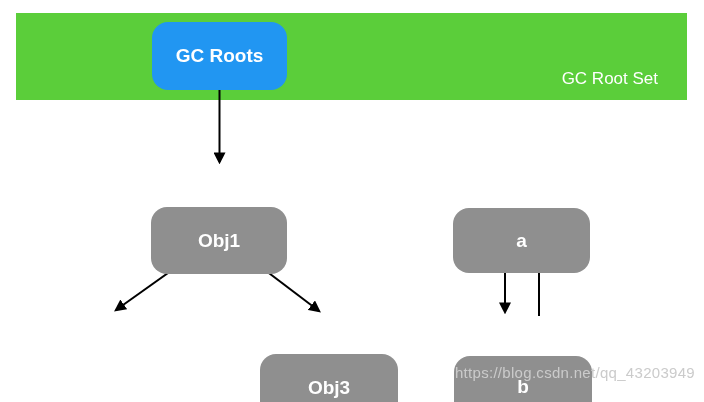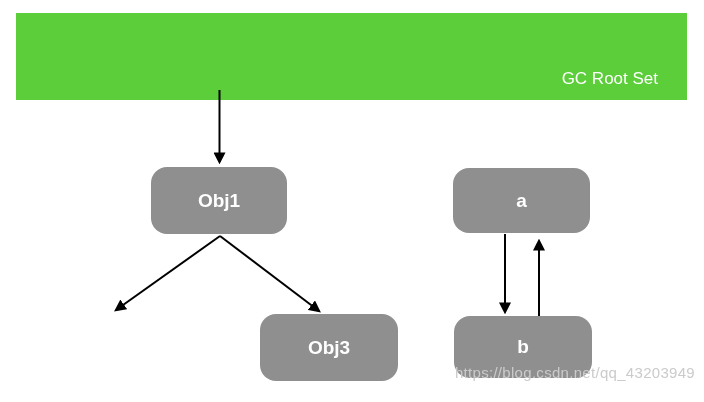--- a/index.html
+++ b/index.html
@@ -47,21 +47,21 @@
     border-radius: 16px;
     display: flex;
     align-items: center;
     justify-content: center;
     color: #ffffff;
     font-size: 19px;
     font-weight: 600;
     box-sizing: border-box;
   }
   .node.blue { background: var(--blue, #2196f2); }
-  .node.gray { background: var(--gray, #8f8f8f); }
+  .node.gray { background: var(--gray, #8f8f8f); margin-top: 40px; }
 
   .node-gc-roots { left: 152px; top: 22px;  width: 135px; height: 68px; }
   .node-obj1     { left: 151px; top: 167px; width: 136px; height: 67px; }
   .node-obj2     { left: 33px;  top: 314px; width: 139px; height: 67px; }
   .node-obj3     { left: 260px; top: 314px; width: 138px; height: 67px; }
   .node-a        { left: 453px; top: 168px; width: 137px; height: 65px; }
   .node-b        { left: 454px; top: 316px; width: 138px; height: 62px; }
 
   .watermark {
     position: absolute;
@@ -89,20 +89,23 @@
         <path d="M0,0 L10,5 L0,10 z" fill="#000000"></path>
       </marker>
     </defs>
     <line x1="219.5" y1="90" x2="219.5" y2="162" stroke="#000000" stroke-width="2" marker-end="url(#arrowhead)"></line>
     <line x1="220" y1="236" x2="116" y2="310" stroke="#000000" stroke-width="2" marker-end="url(#arrowhead)"></line>
     <line x1="220" y1="236" x2="319" y2="311" stroke="#000000" stroke-width="2" marker-end="url(#arrowhead)"></line>
     <line x1="505" y1="234" x2="505" y2="312" stroke="#000000" stroke-width="2" marker-end="url(#arrowhead)"></line>
     <line x1="539" y1="316" x2="539" y2="241" stroke="#000000" stroke-width="2" marker-end="url(#arrowhead)"></line>
   </svg>
 
+  <div class="node blue node-gc-roots">
+    <span>GC Roots</span>
+  </div>
 
   <div class="node gray node-obj1">
     <span>Obj1</span>
   </div>
 
 
   <div class="node gray node-obj3">
     <span>Obj3</span>
   </div>
 

